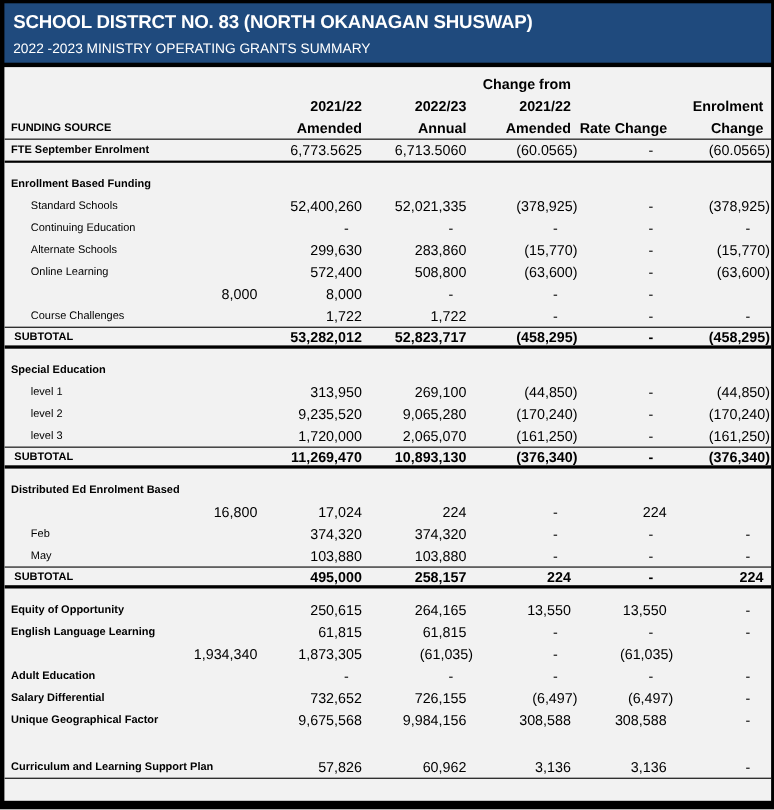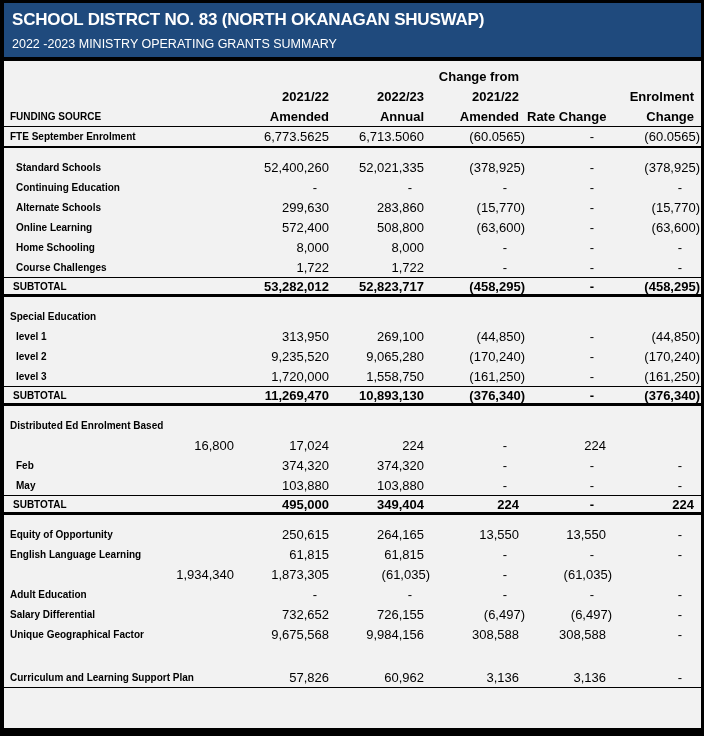--- a/index.html
+++ b/index.html
@@ -51,21 +51,21 @@
     height: 20px;
     align-items: center;
   }
   .label {
     text-align: left;
     padding-left: 6px;
     font-size: 10px;
     white-space: nowrap;
     overflow: visible;
   }
-  .label.indent { padding-left: 12px; font-weight: 700; }
+  .label.indent { padding-left: 24px; font-weight: 400; }
   .cell {
     text-align: right;
     padding-right: 8px;
     font-size: 13px;
     white-space: nowrap;
   }
   .cell.neg  { padding-right: 2px; }
   .cell.dash { padding-right: 20px; }
   .bold { font-weight: 700; }
 
@@ -120,20 +120,28 @@
 
   <div class="row fte-row">
     <div class="label bold">FTE September Enrolment</div>
     <div class="cell">6,773.5625</div>
     <div class="cell">6,713.5060</div>
     <div class="cell neg">(60.0565)</div>
     <div class="cell dash">-</div>
     <div class="cell neg">(60.0565)</div>
   </div>
       <div class="gap" style="height: 9px;"></div>
+      <div class="row section-head">
+    <div class="label bold">Enrollment Based Funding</div>
+    <div class="cell"></div>
+    <div class="cell"></div>
+    <div class="cell"></div>
+    <div class="cell"></div>
+    <div class="cell"></div>
+  </div>
       <div class="row">
     <div class="label indent">Standard Schools</div>
     <div class="cell">52,400,260</div>
     <div class="cell">52,021,335</div>
     <div class="cell neg">(378,925)</div>
     <div class="cell dash">-</div>
     <div class="cell neg">(378,925)</div>
   </div>
       <div class="row">
     <div class="label indent">Continuing Education</div>
@@ -153,21 +161,20 @@
   </div>
       <div class="row">
     <div class="label indent">Online Learning</div>
     <div class="cell">572,400</div>
     <div class="cell">508,800</div>
     <div class="cell neg">(63,600)</div>
     <div class="cell dash">-</div>
     <div class="cell neg">(63,600)</div>
   </div>
       <div class="row">
-    <div class="label indent">Home Schooling</div>
     <div class="cell">8,000</div>
     <div class="cell">8,000</div>
     <div class="cell dash">-</div>
     <div class="cell dash">-</div>
     <div class="cell dash">-</div>
   </div>
       <div class="row">
     <div class="label indent">Course Challenges</div>
     <div class="cell">1,722</div>
     <div class="cell">1,722</div>
@@ -204,21 +211,21 @@
     <div class="label indent">level 2</div>
     <div class="cell">9,235,520</div>
     <div class="cell">9,065,280</div>
     <div class="cell neg">(170,240)</div>
     <div class="cell dash">-</div>
     <div class="cell neg">(170,240)</div>
   </div>
       <div class="row">
     <div class="label indent">level 3</div>
     <div class="cell">1,720,000</div>
-    <div class="cell">1,558,750</div>
+    <div class="cell">2,065,070</div>
     <div class="cell neg">(161,250)</div>
     <div class="cell dash">-</div>
     <div class="cell neg">(161,250)</div>
   </div>
       <div class="row subtotal">
     <div class="label bold">SUBTOTAL</div>
     <div class="cell bold">11,269,470</div>
     <div class="cell bold">10,893,130</div>
     <div class="cell neg bold">(376,340)</div>
     <div class="cell dash bold">-</div>
@@ -252,21 +259,21 @@
     <div class="label indent">May</div>
     <div class="cell">103,880</div>
     <div class="cell">103,880</div>
     <div class="cell dash">-</div>
     <div class="cell dash">-</div>
     <div class="cell dash">-</div>
   </div>
       <div class="row subtotal">
     <div class="label bold">SUBTOTAL</div>
     <div class="cell bold">495,000</div>
-    <div class="cell bold">349,404</div>
+    <div class="cell bold">258,157</div>
     <div class="cell bold">224</div>
     <div class="cell dash bold">-</div>
     <div class="cell bold">224</div>
   </div>
       <div class="gap" style="height: 9px;"></div>
       <div class="row">
     <div class="label bold">Equity of Opportunity</div>
     <div class="cell">250,615</div>
     <div class="cell">264,165</div>
     <div class="cell">13,550</div>

